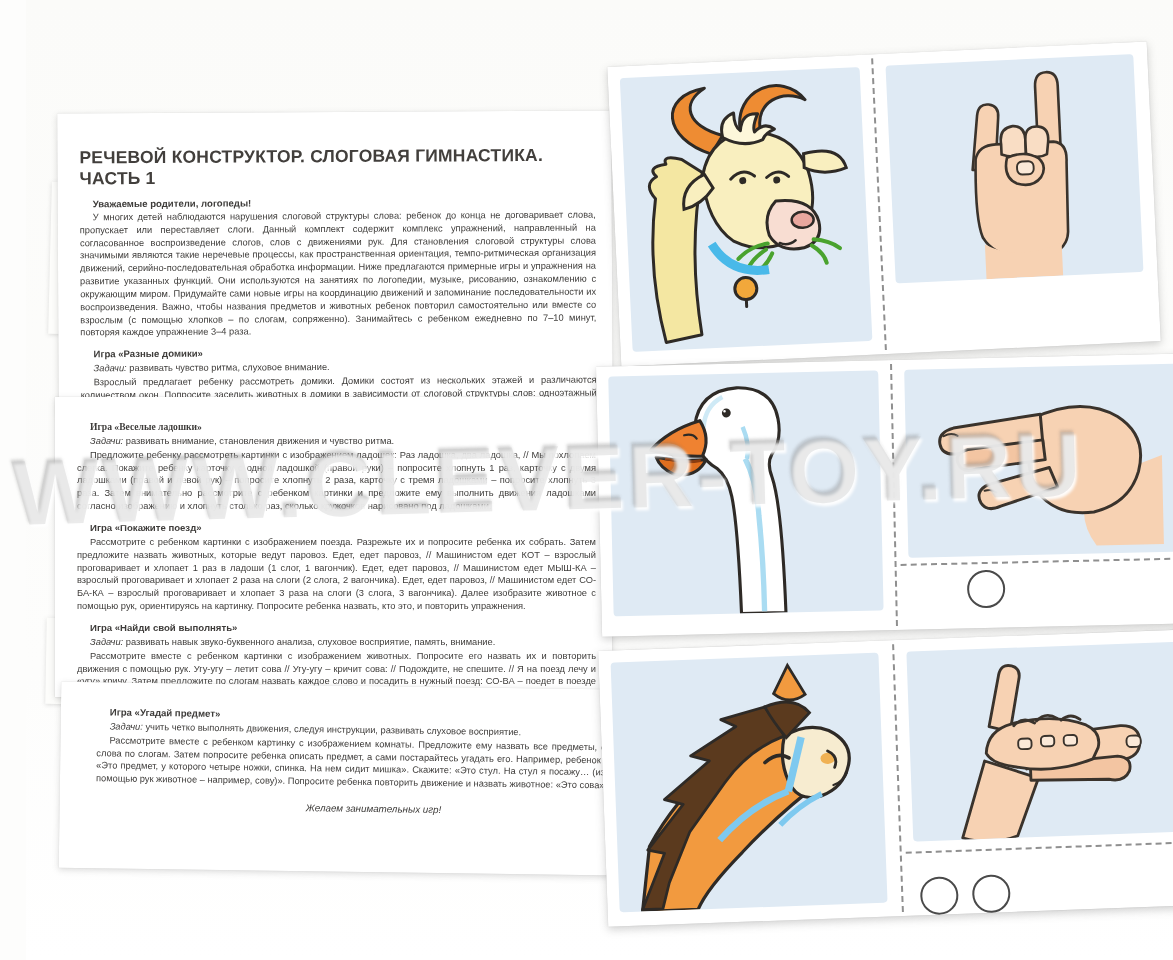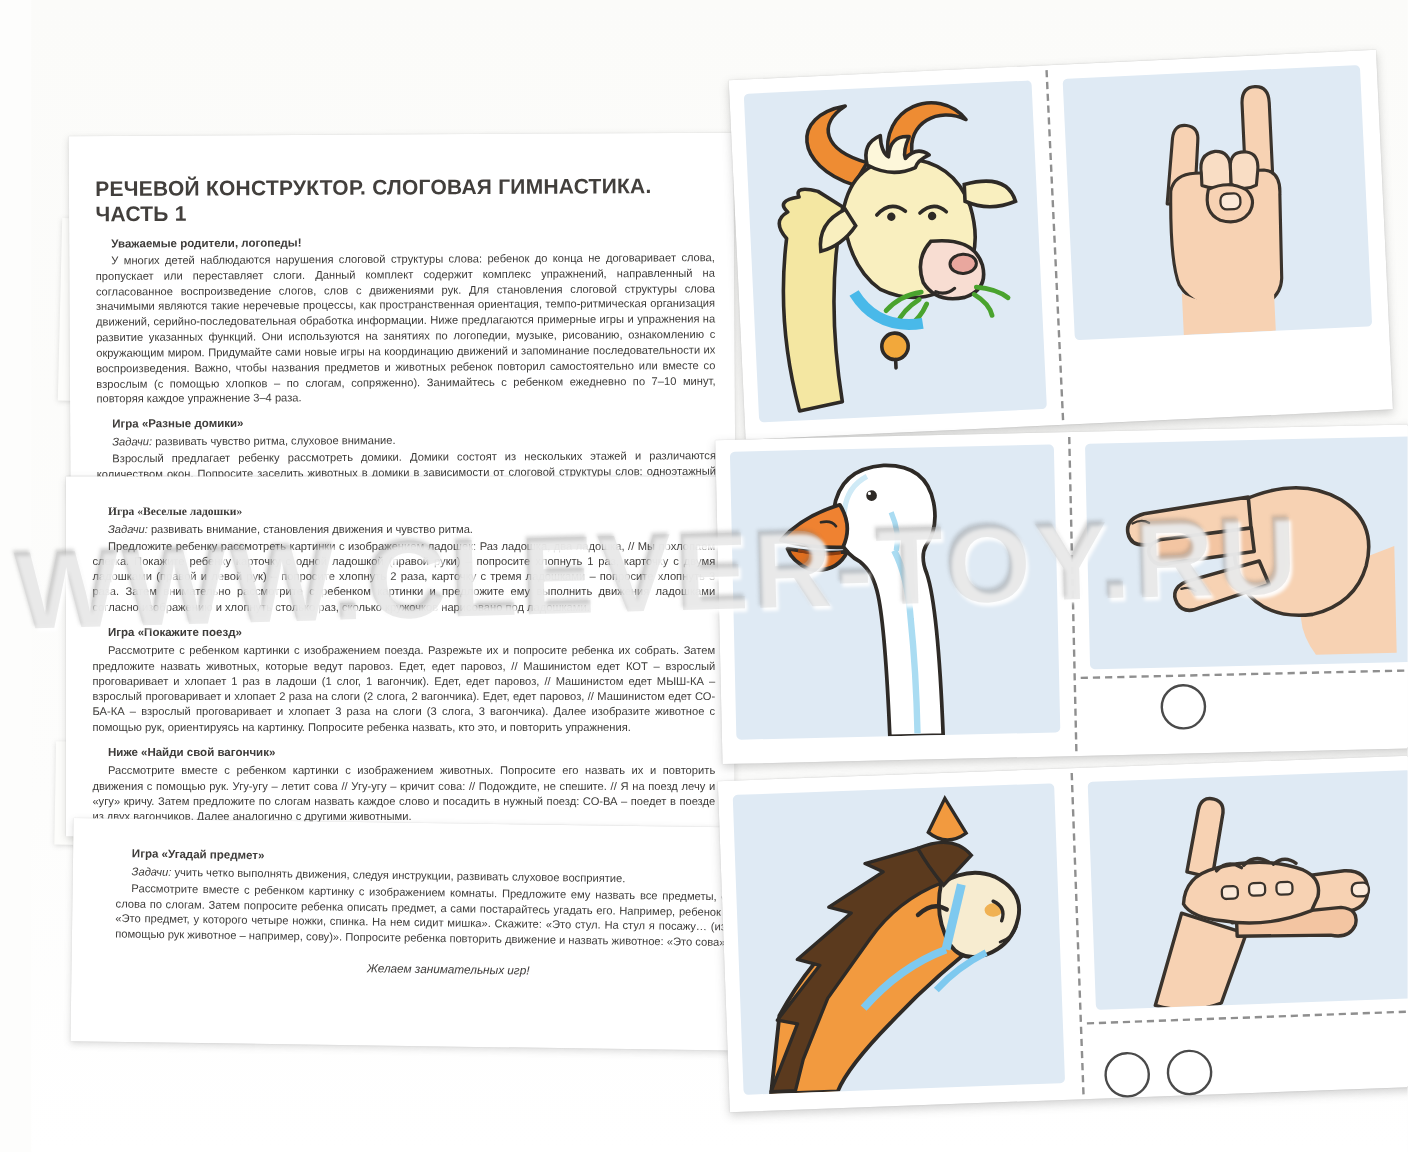--- a/index.html
+++ b/index.html
@@ -69,21 +69,22 @@
     <p class="tasks"><em>Задачи:</em> <span>развивать чувство ритма, слуховое внимание.</span></p>
     <p class="para">Взрослый предлагает ребенку рассмотреть домики. Домики состоят из нескольких этажей и различаются количеством окон. Попросите заселить животных в домики в зависимости от слоговой структуры слов: одноэтажный домик с одним окном – для односложных слов, двухэтажный домик с двумя окнами – для двусложных и т.д. Прохлопайте в ладоши 1 раз – ребенок должен показать одноэтажный домик, прохлопайте в ладоши 2 раза – ребенок должен показать двухэтажный домик и т.д. Затем предложите рассмотреть картинки с животными и «поселить» их в домики, предварительно прохлопав слова по слогам (СО-ВА – 2 слога, будет жить в двухэтажном домике, ГУСЬ – 1 слог, будет жить в одноэтажном домике).</p>
   </div>
 
   <div class="sheet" id="sheet2">
     <h2 class="game-heading" style="margin-top:0;font-family:Liberation Serif, serif;">Игра «Веселые ладошки»</h2>
     <p class="tasks"><em>Задачи:</em> <span>развивать внимание, становления движения и чувство ритма.</span></p>
     <p class="para">Предложите ребенку рассмотреть картинки с изображением ладошек: Раз ладошка, два ладошка, // Мы похлопаем слегка. Покажите ребенку карточку с одной ладошкой (правой руки) – попросите хлопнуть 1 раз, карточку с двумя ладошками (правой и левой рук) – попросите хлопнуть 2 раза, карточку с тремя ладошками – попросите хлопнуть 3 раза. Затем внимательно рассмотрите с ребенком картинки и предложите ему выполнить движения ладошками согласно изображению и хлопнуть столько раз, сколько кружочков нарисовано под ладошками.</p>
     <h2 class="game-heading">Игра «Покажите поезд»</h2>
     <p class="para">Рассмотрите с ребенком картинки с изображением поезда. Разрежьте их и попросите ребенка их собрать. Затем предложите назвать животных, которые ведут паровоз. Едет, едет паровоз, // Машинистом едет КОТ – взрослый проговаривает и хлопает 1 раз в ладоши (1 слог, 1 вагончик). Едет, едет паровоз, // Машинистом едет МЫШ-КА – взрослый проговаривает и хлопает 2 раза на слоги (2 слога, 2 вагончика). Едет, едет паровоз, // Машинистом едет СО-БА-КА – взрослый проговаривает и хлопает 3 раза на слоги (3 слога, 3 вагончика). Далее изобразите животное с помощью рук, ориентируясь на картинку. Попросите ребенка назвать, кто это, и повторить упражнения.</p>
-    <h2 class="game-heading">Ниже «Найди свой вагончик»</h2>
+    <h2 class="game-heading">Игра «Найди свой выполнять»</h2>
+    <p class="tasks"><em>Задачи:</em> <span>развивать навык звуко-буквенного анализа, слуховое восприятие, память, внимание.</span></p>
     <p class="para">Рассмотрите вместе с ребенком картинки с изображением животных. Попросите его назвать их и повторить движения с помощью рук. Угу-угу – летит сова // Угу-угу – кричит сова: // Подождите, не спешите. // Я на поезд лечу и «угу» кричу. Затем предложите по слогам назвать каждое слово и посадить в нужный поезд: СО-ВА – поедет в поезде из двух вагончиков. Далее аналогично с другими животными.</p>
   </div>
 
   <div class="sheet" id="sheet3">
     <h2 class="game-heading" style="margin-top:0;">Игра «Угадай предмет»</h2>
     <p class="tasks"><em>Задачи:</em> <span>учить четко выполнять движения, следуя инструкции, развивать слуховое восприятие.</span></p>
     <p class="para">Рассмотрите вместе с ребенком картинку с изображением комнаты. Предложите ему назвать все предметы, отхлопывая слова по слогам. Затем попросите ребенка описать предмет, а сами постарайтесь угадать его. Например, ребенок описывает: «Это предмет, у которого четыре ножки, спинка. На нем сидит мишка». Скажите: «Это стул. На стул я посажу… (изобразите с помощью рук животное – например, сову)». Попросите ребенка повторить движение и назвать животное: «Это сова».</p>
     <p class="closing">Желаем занимательных игр!</p>
   </div>
 

